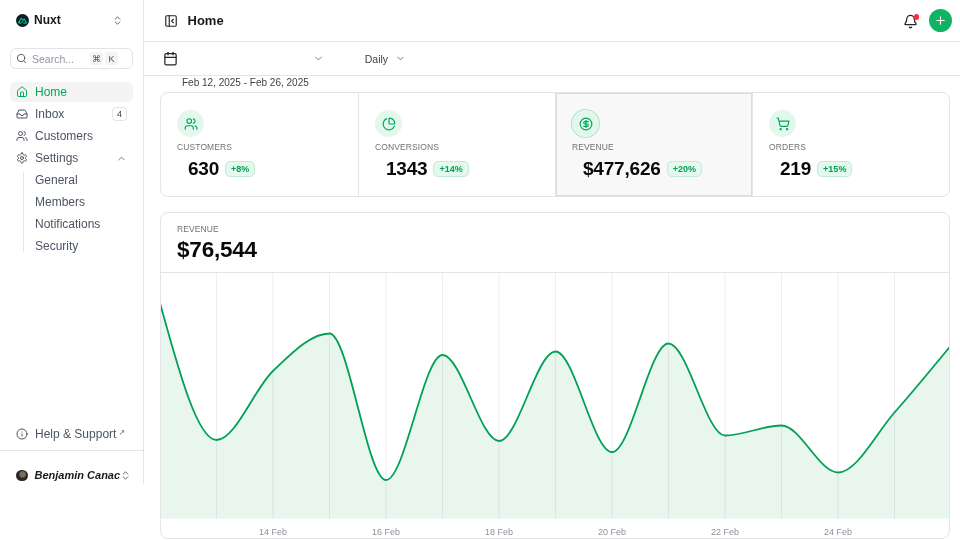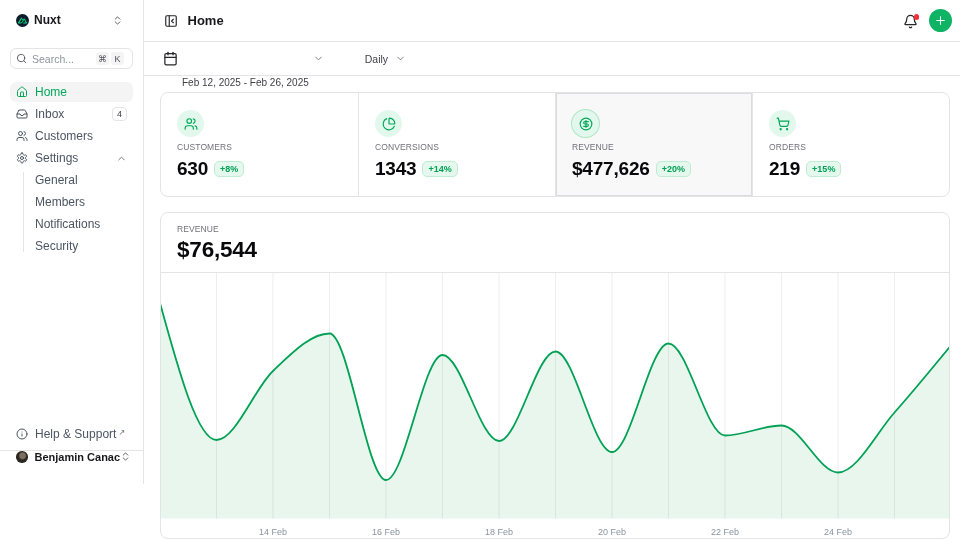--- a/index.html
+++ b/index.html
@@ -5,36 +5,36 @@
 *{margin:0;padding:0;box-sizing:border-box;}
 html,body{width:960px;height:540px;overflow:hidden;}
 body{font-family:"Liberation Sans",sans-serif;background:#fff;color:#0a0a0a;display:flex;}
 .ic{flex:none;display:block;}
 
 aside{width:144px;height:484px;border-right:1px solid #e4e4e7;background:#fff;position:relative;flex:none;display:flex;flex-direction:column;padding:8px 10px 0;}
 .logo-row{display:flex;align-items:center;height:24px;margin-bottom:16px;}
 .logo-badge{width:13px;height:13px;border-radius:50%;background:#0d1b2a;display:flex;align-items:center;justify-content:center;margin-left:6px;}
 .logo-name{font-size:12px;font-weight:700;color:#18181b;margin-left:5px;flex:1;}
 .updown{color:#52525b;margin-right:10px;}
-.searchbox{height:21px;border:1px solid #e4e4e7;border-radius:6px;display:flex;align-items:center;padding:0 8px 0 5px;color:#9aa0aa;margin-bottom:13px;justify-content:space-between;}
+.searchbox{height:21px;border:1px solid #e4e4e7;border-radius:6px;display:flex;align-items:center;padding:0 14px 0 5px;color:#9aa0aa;margin-bottom:13px;justify-content:space-between;}
 .searchbox .ph{font-size:10.5px;margin-left:5px;flex:1;color:#8e95a0;}
 .kbd{font-size:9px;color:#52525b;background:#f4f4f5;border-radius:3px;height:13px;min-width:13px;display:flex;align-items:center;justify-content:center;margin-left:2px;padding:0 2px;}
 nav{flex:1;}
 .nitem{height:20px;margin-bottom:2px;border-radius:6px;display:flex;align-items:center;padding:0 6px;font-size:12px;font-weight:500;color:#4b5563;white-space:nowrap;}
 .nitem .lbl{margin-left:7px;flex:1;}
 .nitem.active{background:#f4f4f5;color:#00a858;}
 .badge4{font-size:9px;color:#3f3f46;border:1px solid #e4e4e7;border-radius:4px;padding:1px 4px;font-weight:500;}
 .subwrap{position:relative;padding-left:25px;}
 .subwrap:before{content:"";position:absolute;left:12.5px;top:2px;bottom:4px;width:1px;background:#e4e4e7;}
 .sitem{height:20px;margin-bottom:2px;display:flex;align-items:center;font-size:12px;font-weight:400;color:#4b5563;white-space:nowrap;}
 .sfoot{margin-top:auto;}
 .sfoot .nitem{margin-bottom:2px;}
 .ext{font-size:8px;color:#71717a;margin-left:2px;position:relative;top:-3px;}
 .sep{height:1px;background:#e4e4e7;margin:6px -10px 0;}
-.user-row{display:flex;align-items:flex-start;height:33px;padding-bottom:3px;}
+.user-row{display:flex;align-items:flex-end;height:33px;padding-bottom:3px;font-style:italic;}
 .avatar{flex:none;display:block;width:11.5px;height:11.5px;border-radius:50%;background:radial-gradient(circle at 55% 40%, #7a6f60 0 28%, #2c2722 42% 100%);margin-left:6px;}
 .uname{font-size:11px;font-weight:600;color:#18181b;margin-left:7px;flex:1;white-space:nowrap;}
 
 main{flex:1;display:flex;flex-direction:column;}
 header{height:42px;border-bottom:1px solid #e4e4e7;display:flex;align-items:center;padding:0 8px 0 19.5px;}
 .htitle{font-size:13px;font-weight:700;color:#18181b;margin-left:10px;flex:1;}
 .plusbtn{width:23px;height:23px;border-radius:50%;background:#0fb364;display:flex;align-items:center;justify-content:center;margin-left:9px;}
 .bellwrap{position:relative;width:17px;height:18px;color:#26262b;}
 .reddot{position:absolute;right:1px;top:2.5px;width:5.5px;height:5.5px;border-radius:50%;background:#fb2c36;}
 .toolbar{height:34px;border-bottom:1px solid #e4e4e7;display:flex;align-items:center;padding:0 16px 0 18.5px;color:#3f3f46;}
@@ -43,21 +43,21 @@
 .tdaily{font-size:10.5px;font-weight:500;margin-left:15px;padding-left:26px;}
 
 .content{padding:16px 10px 0 16px;}
 .stats{width:790px;height:105px;border:1px solid #e4e4e7;border-radius:8px;background:#fff;display:flex;overflow:hidden;}
 .stat{width:25%;position:relative;padding:17px 14px 0 16px;}
 .stat + .stat{border-left:1px solid #e4e4e7;}
 .stat.hl{background:#f8f8f8;box-shadow:inset 0 0 0 1px #dcdce0;}
 .iconcirc{width:27px;height:27px;border-radius:50%;background:#e3f8ec;display:flex;align-items:center;justify-content:center;color:#00a858;}
 .stat.hl .iconcirc{box-shadow:0 0 0 1px #aee6c6;}
 .slabel{font-size:8.5px;letter-spacing:.1px;color:#71717a;font-weight:500;margin-top:6px;line-height:8px;}
-.srow{display:flex;align-items:center;margin-top:6.5px;}
+.srow{display:flex;align-items:center;margin-top:6.5px;margin-left:11px;}
 .sval{font-size:19px;font-weight:700;color:#09090b;letter-spacing:-.2px;}
 .sbadge{font-size:9px;font-weight:600;color:#00a155;background:#e5f8ee;border:1px solid #c0ecd4;border-radius:5px;padding:2px 5px;margin-left:6px;}
 .chartcard{width:790px;height:327px;border:1px solid #e4e4e7;border-radius:8px;margin-top:15px;background:#fff;overflow:hidden;}
 .chead{height:60px;border-bottom:1px solid #e4e4e7;padding:12px 16px 0;}
 .clabel{font-size:8.5px;letter-spacing:.1px;color:#71717a;font-weight:500;line-height:8px;}
 .cval{font-size:22.5px;font-weight:700;color:#09090b;margin-top:4px;letter-spacing:-.2px;}
 </style>
 </head>
 <body>
 <aside>

